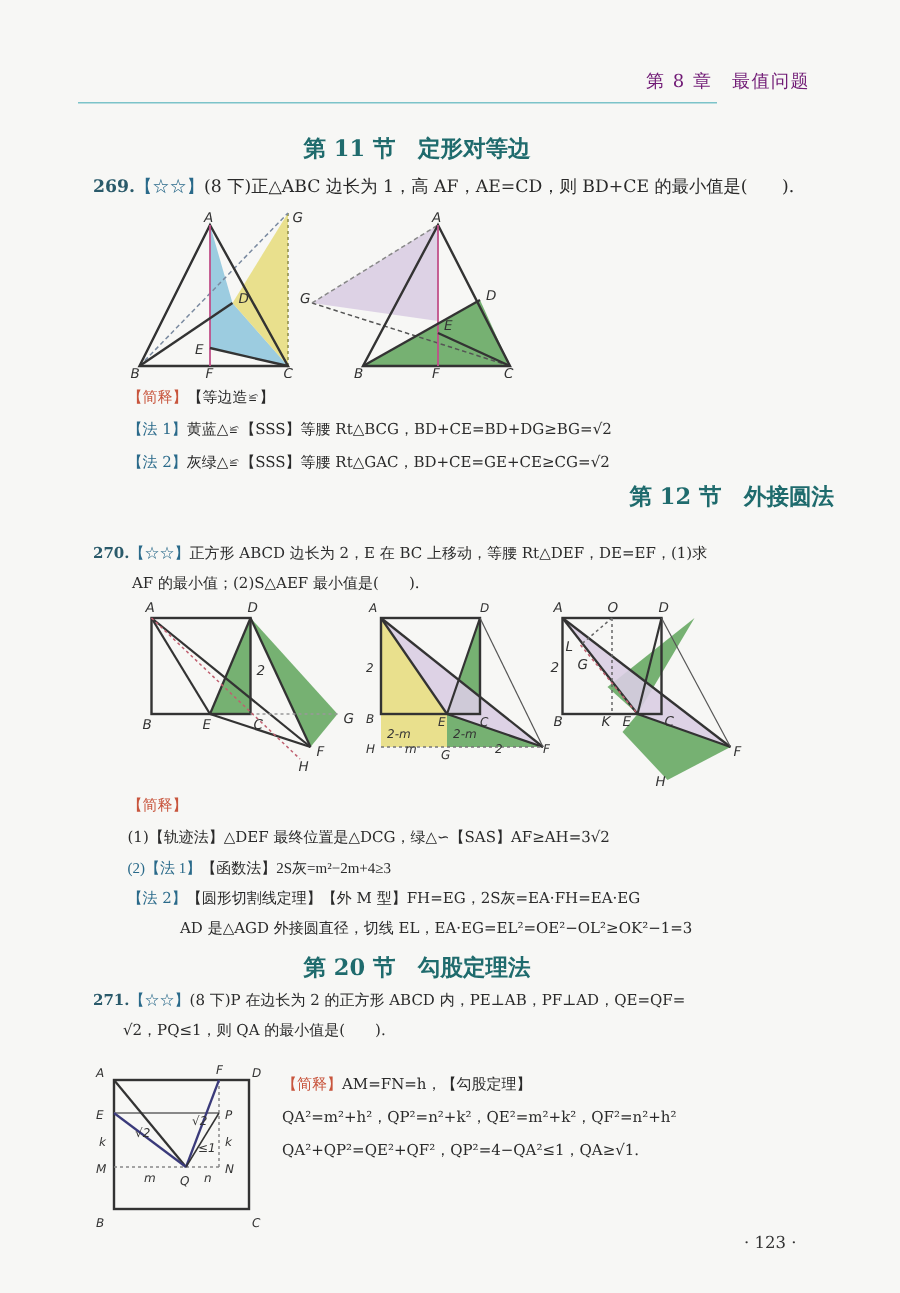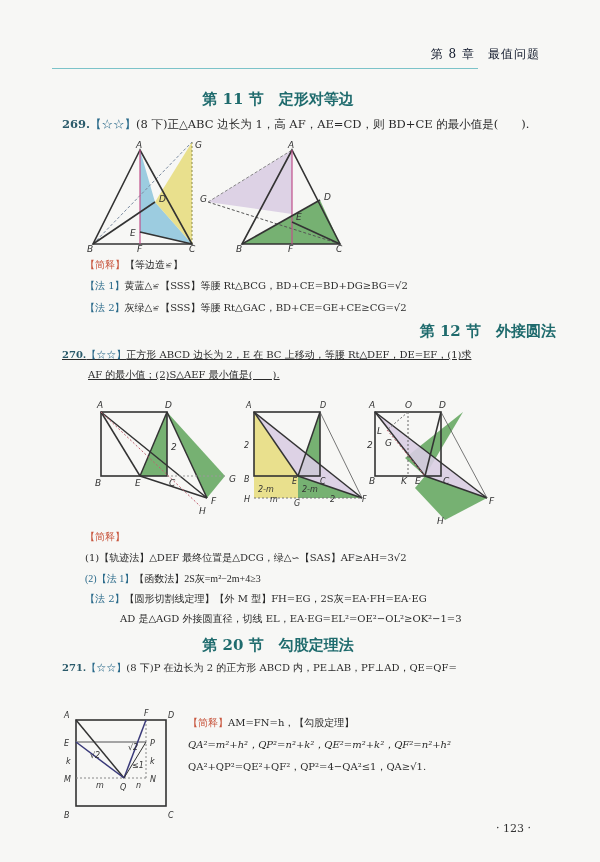--- a/index.html
+++ b/index.html
@@ -1,19 +1,19 @@
 <!DOCTYPE html>
 <html><head>
 <meta charset="utf-8">
 <style>
   html,body{margin:0;padding:0;}
   body{width:600px;height:862px;background:#f7f7f5;position:relative;overflow:hidden;
        font-family:"DejaVu Serif","Liberation Serif",serif;color:#2a2a2a;}
   .abs{position:absolute;}
-  .header-chapter{right:60px;top:46px;font-size:12px;color:#0f172a;letter-spacing:1px;}
+  .header-chapter{right:60px;top:46px;font-size:12px;color:#701a75;letter-spacing:1px;}
   .header-rule{left:52px;top:68px;width:426px;height:1px;background:#7cc3c9;}
   .section-title{left:0;width:556px;text-align:center;font-size:15px;font-weight:bold;color:#1f6b6d;}
   .q{font-size:11.5px;line-height:20px;color:#2a2a2a;}
   .qnum{font-weight:bold;color:#2a5a6a;}
   .red{color:#c8553d;}
   .blue{color:#2a6a8a;}
   .line{font-size:10px;white-space:nowrap;}
   .fig{position:absolute;}
   .pageno{font-size:11px;color:#333;}
   .watermark{font-family:Liberation Sans, sans-serif;font-size:14px;color:#222;margin-top:33px;}
@@ -75,21 +75,21 @@
 </div>
 <div class="abs line" style="left:85px;top:279px;">
   <span class="blue">【法 1】</span><span>黄蓝△≌【SSS】等腰 Rt△BCG，BD+CE=BD+DG≥BG=√2</span>
 </div>
 <div class="abs line" style="left:85px;top:301px;">
   <span class="blue">【法 2】</span><span>灰绿△≌【SSS】等腰 Rt△GAC，BD+CE=GE+CE≥CG=√2</span>
 </div>
 
 <div class="abs section-title" style="top:322px;text-align:right;">第 12 节　外接圆法</div>
 
-<div class="abs q" style="left:62px;top:345px;width:480px;text-decoration:underline;">
+<div class="abs q" style="left:62px;top:360px;width:480px;">
   <div class="line"><span class="qnum">270.</span><span class="blue">【☆☆】</span><span>正方形 ABCD 边长为 2，E 在 BC 上移动，等腰 Rt△DEF，DE=EF，(1)求</span></div>
   <div class="line" style="padding-left:26px;">AF 的最小值；(2)S△AEF 最小值是(　　).</div>
 </div>
 
 <svg class="fig" style="left:85px;top:398px;" width="160" height="120">
   <polygon points="55,78 82,14 82,78" fill="#5fa55a" opacity="0.85"></polygon>
   <polygon points="82,14 140,78 122,100" fill="#5fa55a" opacity="0.85"></polygon>
   <rect x="16" y="14" width="66" height="64" fill="none" stroke="#333" stroke-width="1.6"></rect>
   <line x1="16" y1="14" x2="55" y2="78" stroke="#333" stroke-width="1.5"></line>
   <line x1="16" y1="14" x2="122" y2="100" stroke="#333" stroke-width="1.5"></line>
@@ -180,20 +180,21 @@
   <span class="blue">【法 2】</span><span>【圆形切割线定理】【外 M 型】FH=EG，2S灰=EA·FH=EA·EG</span>
 </div>
 <div class="abs line" style="left:120px;top:612px;">
   <span>AD 是△AGD 外接圆直径，切线 EL，EA·EG=EL²=OE²−OL²≥OK²−1=3</span>
 </div>
 
 <div class="abs section-title" style="top:636px;">第 20 节　勾股定理法</div>
 
 <div class="abs q" style="left:62px;top:658px;width:480px;">
   <div class="line"><span class="qnum">271.</span><span class="blue">【☆☆】</span><span>(8 下)P 在边长为 2 的正方形 ABCD 内，PE⊥AB，PF⊥AD，QE=QF=</span></div>
+  <div class="line" style="padding-left:20px;">√2，PQ≤1，则 QA 的最小值是(　　).</div>
 </div>
 
 <svg class="fig" style="left:62px;top:706px;" width="120" height="120">
   <rect x="14" y="14" width="90" height="86" fill="none" stroke="#333" stroke-width="1.6"></rect>
   <line x1="14" y1="36" x2="84" y2="36" stroke="#888" stroke-width="1.4"></line>
   <line x1="84" y1="14" x2="84" y2="72" stroke="#888" stroke-dasharray="2,2"></line>
   <line x1="14" y1="72" x2="84" y2="72" stroke="#888" stroke-dasharray="2,2"></line>
   <line x1="14" y1="14" x2="62" y2="72" stroke="#333" stroke-width="1.5"></line>
   <line x1="14" y1="36" x2="62" y2="72" stroke="#3a3a7a" stroke-width="1.5"></line>
   <line x1="84" y1="14" x2="62" y2="72" stroke="#3a3a7a" stroke-width="1.5"></line>
@@ -215,17 +216,17 @@
       <text x="74" y="82">n</text>
       <text x="88" y="76">N</text>
     <text x="2" y="112">B</text>
       <text x="106" y="112">C</text>
   </g>
 </svg>
 
 <div class="abs line" style="left:188px;top:716px;">
   <span class="red">【简释】</span><span>AM=FN=h，【勾股定理】</span>
 </div>
-<div class="abs line" style="left:188px;top:738px;font-style:italic;">QA²=m²+h²，QP²=n²+k²，QE²=m²+k²，QF²=n²+h²</div>
+<div class="abs line" style="left:188px;top:738px;">QA²=m²+h²，QP²=n²+k²，QE²=m²+k²，QF²=n²+h²</div>
 <div class="abs line" style="left:188px;top:760px;">QA²+QP²=QE²+QF²，QP²=4−QA²≤1，QA≥√1.</div>
 
 <div class="abs pageno" style="left:496px;top:822px;">· 123 ·</div>
 <div class="abs watermark" style="left:452px;top:836px;">头条 @金思维数学</div>
 
 </body></html>

